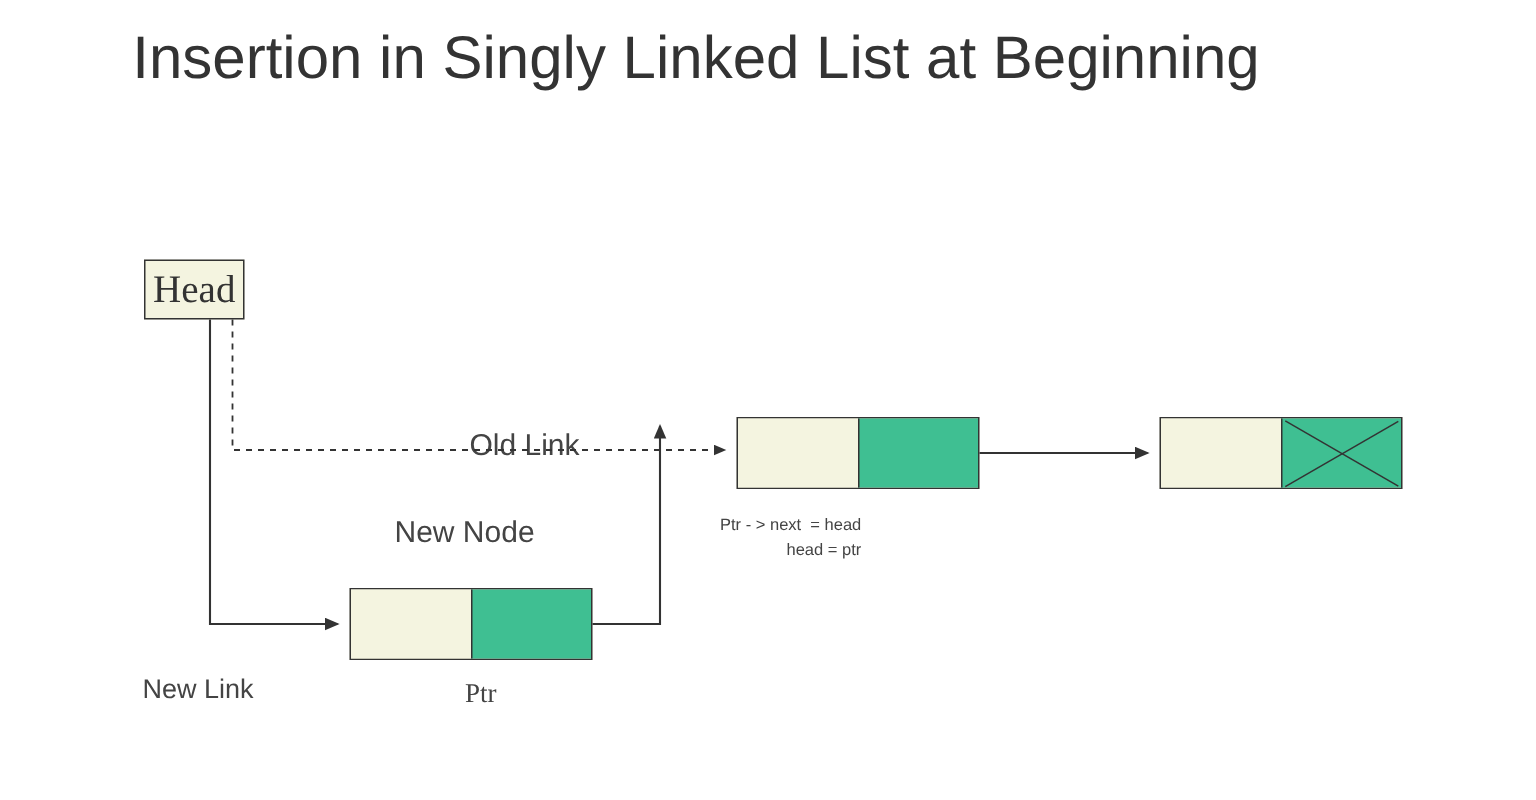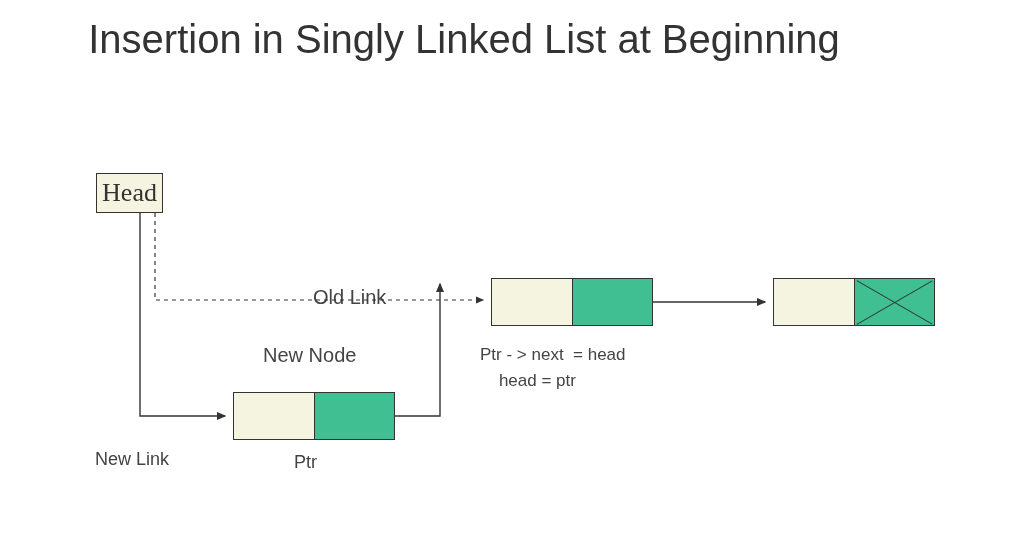--- a/index.html
+++ b/index.html
@@ -78,24 +78,24 @@
       font-size: 20px;
       color: #444444;
     }
     .small-label {
       position: absolute;
       font-size: 18px;
       color: #444444;
     }
     .code-label {
       position: absolute;
-      font-size: 17px;
+      font-size: 11px;
       color: #444444;
       line-height: 1.5;
-      text-align: left;
+      text-align: right;
       white-space: pre;
     }
     svg {
       position: absolute;
       top: 0;
       left: 0;
       pointer-events: none;
     }
   </style>
 </head>
@@ -123,21 +123,21 @@
     <div class="data-cell"></div>
     <div class="ptr-cell"></div>
   </div>
 
   <div class="label" style="left:313px; top:266px;margin-top:20px;">Old Link</div>
 
   <div class="label" style="left:263px; top:344px;">New Node</div>
 
   <div class="small-label" style="left:95px; top:449px;">New Link</div>
 
-  <div class="small-label" style="left:294px; top:452px;">Ptr</div>
+  <div class="small-label" style="left:310px; top:452px;font-family:Liberation Serif, serif;">Ptr</div>
 
   <div class="code-label" style="left:480px; top:342px;">Ptr - &gt; next  = head
     head = ptr</div>
 
   <svg width="1024" height="533">
     <defs>
       <marker id="arrowhead" markerWidth="8" markerHeight="8" refX="6" refY="3" orient="auto">
         <path d="M0,0 L7,3 L0,6 Z" fill="#333333"></path>
       </marker>
     </defs>

